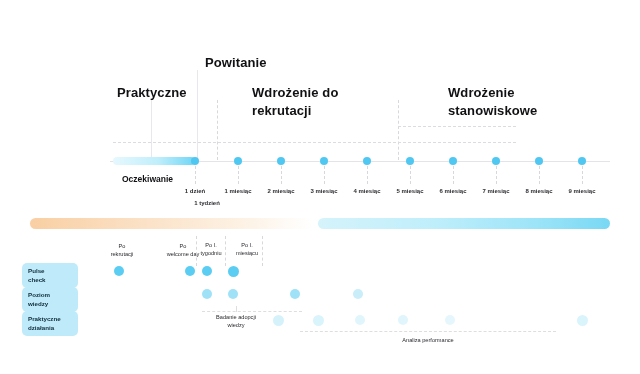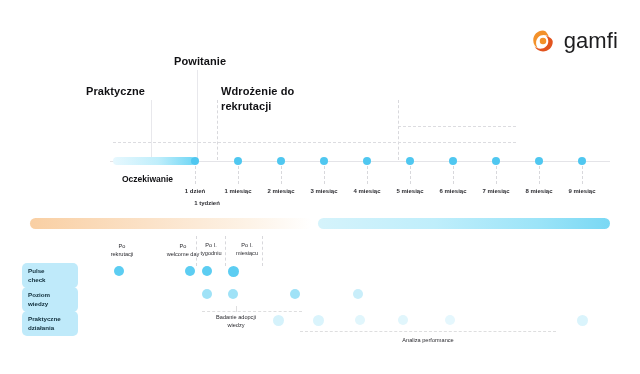--- a/index.html
+++ b/index.html
@@ -10,22 +10,22 @@
     overflow: hidden;
   }
   #root { position: relative; width: 640px; height: 374px; }
 
   
   .logo { position: absolute; right: 22px; top: 28px; display: flex; align-items: center; gap: 8px; }
   .logo-mark { width: 26px; height: 26px; }
   .logo-text { font-size: 22px; font-weight: 400; color: #1d1d1f; letter-spacing: .1px; }
 
   
-  .phase { position: absolute; font-size: 11px; font-weight: 700; color: #111114;
-           line-height: 1.35; letter-spacing: .1px; white-space: pre-line; }
+  .phase { position: absolute; font-size: 13px; font-weight: 700; color: #111114;
+           line-height: 1.35; letter-spacing: .1px; white-space: pre-line; margin-left: 31px; }
 
   
   .vline { position: absolute; width: 0; border-left: 1px dashed #d8d8dc; }
   .vline.solid { border-left: 1px solid #e8e8ec; }
 
   
   .rail-top { position: absolute; left: 113px; top: 142px; width: 403px;
               border-top: 1px dashed #dcdce0; height: 0; }
   .rail-top2 { position: absolute; left: 398px; top: 126px; width: 118px;
                border-top: 1px dashed #dcdce0; height: 0; }
@@ -67,33 +67,27 @@
   .brk { position: absolute; height: 0; border-top: 1px dashed #dededf; }
   .brk-tick { position: absolute; width: 0; border-left: 1px dashed #dededf; }
   .albl { position: absolute; font-size: 5.6px; color: #2a2a2f; text-align: center;
           line-height: 1.45; white-space: pre-line; transform: translateX(-50%); }
 </style>
 </head>
 <body>
 
 <div id="root">
 
-  <div class="logo">
-    <svg class="logo-mark" viewBox="0 0 64 64">
-      <path d="M32 6C18.7 6 8 16.7 8 30c0 9 4.9 16.8 12.2 21-3.4-4.2-5.2-9-5.2-14.2C15 25.3 23.3 17 33.5 17c5.3 0 10 2.2 13.4 5.7C43.6 12.9 38.5 6 32 6z" fill="#f3912a"></path>
-      <path d="M56 34c0 13.3-10.7 24-24 24-9 0-16.8-4.9-21-12.2 4.2 3.4 9 5.2 14.2 5.2C36.7 51 45 42.7 45 32.5c0-5.3-2.2-10-5.7-13.4C49.1 22.4 56 27.5 56 34z" fill="#e2541f"></path>
-      <circle cx="32" cy="32" r="8" fill="#f3912a"></circle>
-    </svg>
-    <span class="logo-text">gamfi</span>
-  </div>
 
   <div class="phase" style="left:86px;  top:84px;">Praktyczne</div>
   <div class="phase" style="left:174px; top:54px;">Powitanie</div>
   <div class="phase" style="left:221px; top:84px;">Wdrożenie do
 rekrutacji</div>
+  <div class="phase" style="left:417px; top:84px;">Wdrożenie
+stanowiskowe</div>
 
   <div class="vline solid" style="left:151px; top:100px;  height:60px;"></div>
   <div class="vline solid" style="left:197px; top:70px;   height:90px;"></div>
   <div class="vline" style="left:217px; top:100px;  height:60px;"></div>
   <div class="vline" style="left:398px; top:100px;  height:60px;"></div>
   <div class="rail-top"></div>
   <div class="rail-top2"></div>
 
   <div class="tl-axis"></div>
   <div class="tl-fill"></div>

